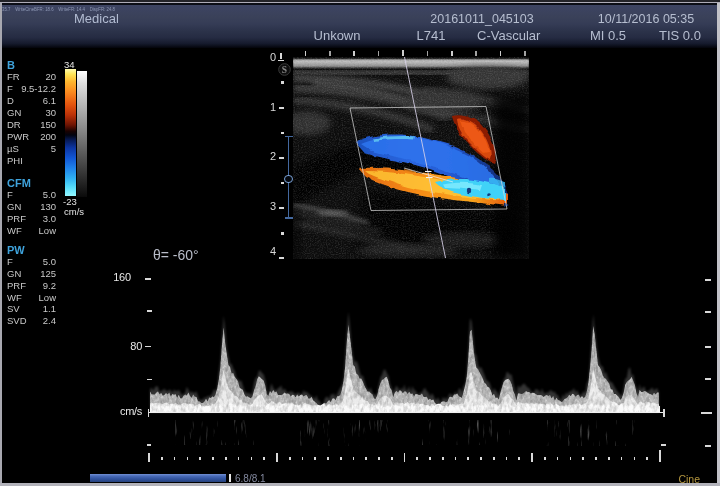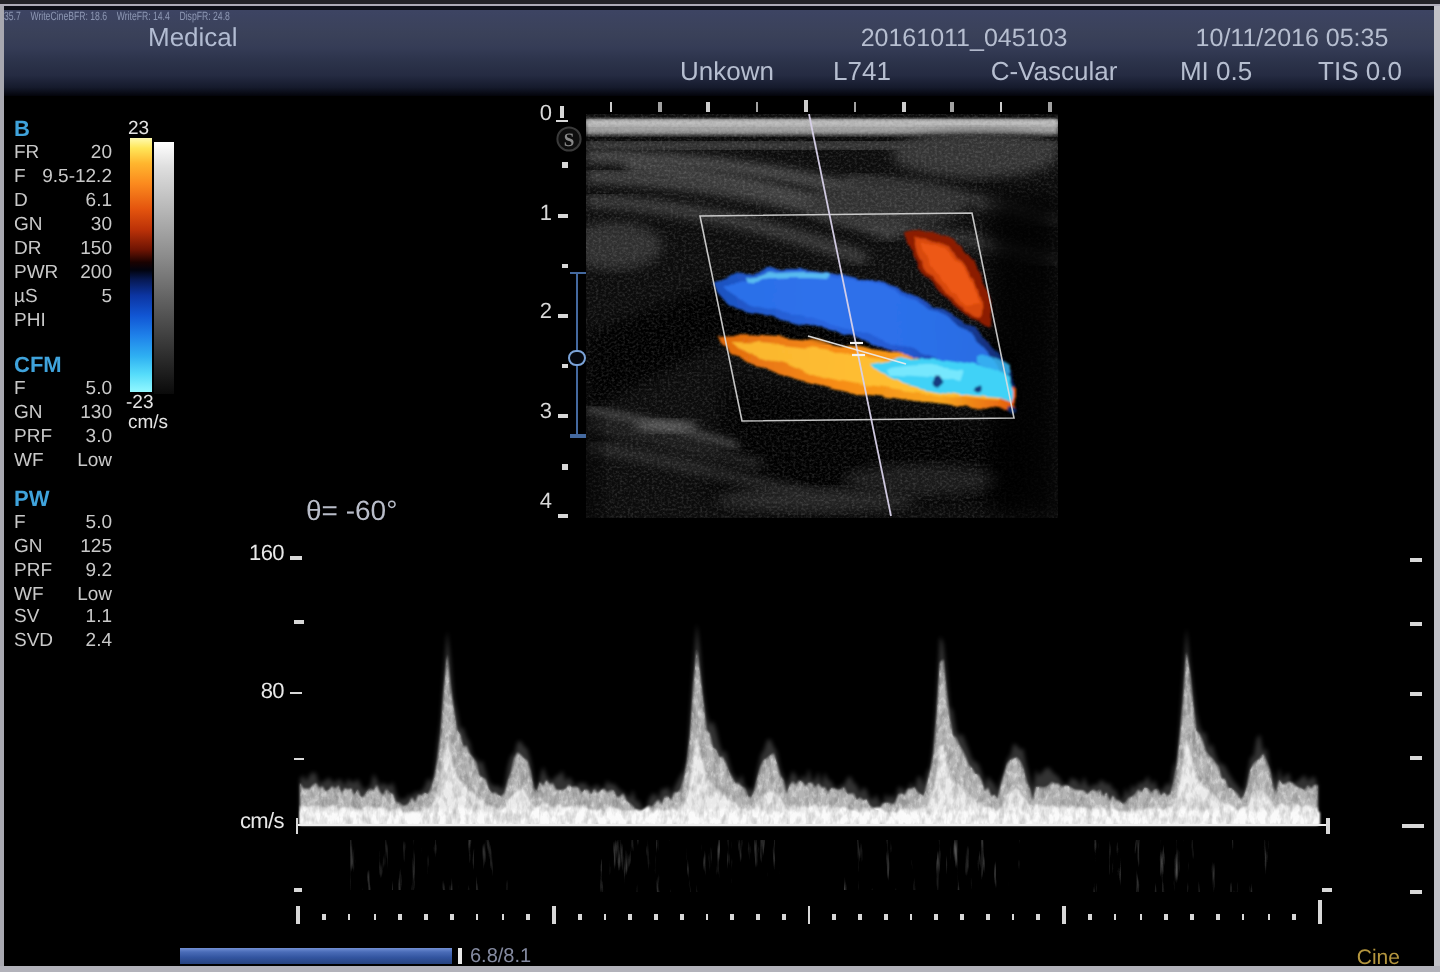--- a/index.html
+++ b/index.html
@@ -22,23 +22,23 @@
 <div class="abs" style="left:0;top:3px;width:1.5px;height:483px;background:#a8a8b0"></div>
 <div class="abs" style="left:717px;top:3px;width:3px;height:483px;background:#c2c2c8"></div>
 <div class="abs" style="left:0;top:483px;width:720px;height:3px;background:#b2b2ba"></div>
 
 <div class="abs" style="left:1.5px;top:5px;width:715.5px;height:43px;
   background:linear-gradient(#3d4463 0%, #3a4159 28%, #353c56 44%, #303750 52%, #2b3249 62%, #252b42 76%, #151a2c 90%, #03040a 100%)"></div>
 <div class="abs" style="left:2px;top:5.5px;color:#8e98b4;font-size:6px;line-height:7px;transform:scaleX(0.72);transform-origin:0 0;white-space:nowrap">35.7&nbsp;&nbsp;&nbsp;&nbsp;WriteCineBFR: 18.6&nbsp;&nbsp;&nbsp;&nbsp;WriteFR: 14.4&nbsp;&nbsp;&nbsp;&nbsp;DispFR: 24.8</div>
 <div class="abs" style="left:74px;top:10.8px;color:#b2bcd2;font-size:13px">Medical</div>
 <div class="abs h2t" style="left:382px;top:11.6px;width:200px;text-align:center">20161011_045103</div>
 <div class="abs h2t" style="left:546px;top:11.6px;width:200px;text-align:center">10/11/2016 05:35</div>
-<div class="abs h2t" style="left:287px;top:28.8px;width:100px;text-align:right;font-size:13px">Unkown</div>
+<div class="abs h2t" style="left:287px;top:28.8px;width:100px;text-align:center;font-size:13px">Unkown</div>
 <div class="abs h2t" style="left:381px;top:28.8px;width:100px;text-align:center;font-size:13px">L741</div>
-<div class="abs h2t" style="left:477px;top:28.8px;width:100px;text-align:center;font-size:13px">C-Vascular</div>
+<div class="abs h2t" style="left:477px;top:28.8px;width:100px;text-align:left;font-size:13px">C-Vascular</div>
 <div class="abs h2t" style="left:558px;top:28.8px;width:100px;text-align:center;font-size:13px">MI 0.5</div>
 <div class="abs h2t" style="left:630px;top:28.8px;width:100px;text-align:center;font-size:13px">TIS 0.0</div>
 
 <div class="abs hdr" style="left:7px;top:59px">B</div>
 <div class="abs lbl" style="left:7px;top:71px">FR</div>
 <div class="abs val" style="left:14px;top:71px;width:42px">20</div>
 <div class="abs lbl" style="left:7px;top:83px">F</div>
 <div class="abs val" style="left:14px;top:83px;width:42px">9.5-12.2</div>
 <div class="abs lbl" style="left:7px;top:95px">D</div>
 <div class="abs val" style="left:14px;top:95px;width:42px">6.1</div>
@@ -71,21 +71,21 @@
 <div class="abs val" style="left:14px;top:291.5px;width:42px">Low</div>
 <div class="abs lbl" style="left:7px;top:303px">SV</div>
 <div class="abs val" style="left:14px;top:303px;width:42px">1.1</div>
 <div class="abs lbl" style="left:7px;top:315px">SVD</div>
 <div class="abs val" style="left:14px;top:315px;width:42px">2.4</div>
 
 <div class="abs" style="left:65px;top:69px;width:11px;height:126.5px;
   background:linear-gradient(#fffbb0 0%, #ffe658 4%, #ffb62e 10%, #fb8a1e 18%, #e4540e 28%, #bc3208 36%, #6e1403 44%, #190201 49%, #01030e 52%, #071a56 56%, #0c35a2 62%, #1156d4 70%, #1f82ea 78%, #2fb0f2 86%, #55dcfa 93%, #93f8ff 100%)"></div>
 <div class="abs" style="left:76.5px;top:70.5px;width:10.5px;height:126.5px;
   background:linear-gradient(#ffffff 0%, #dedede 10%, #b4b4b4 28%, #8a8a8a 46%, #5e5e5e 64%, #343434 82%, #0a0a0a 100%)"></div>
-<div class="abs slab" style="left:64px;top:58.5px;font-size:9.5px">23</div>
+<div class="abs slab" style="left:64px;top:58.5px;font-size:9.5px">34</div>
 <div class="abs slab" style="left:63px;top:196px;font-size:9.5px">-23</div>
 <div class="abs slab" style="left:64px;top:205.5px;font-size:9.5px">cm/s</div>
 
 <div class="abs dg" style="left:262px;top:50.8px;width:14px;text-align:right">0</div>
 <div class="abs tk" style="left:280px;top:53px;width:1.5px;height:6px"></div>
 <div class="abs tk" style="left:277.5px;top:59.5px;width:6px;height:1.5px"></div>
 <div class="abs dg" style="left:262px;top:100.7px;width:14px;text-align:right">1</div>
 <div class="abs tk" style="left:278.5px;top:106.7px;width:5.5px;height:2px"></div>
 <div class="abs dg" style="left:262px;top:149.9px;width:14px;text-align:right">2</div>
 <div class="abs tk" style="left:278.5px;top:156.9px;width:5.5px;height:2px"></div>
@@ -261,21 +261,21 @@
     <polygon points="10.0,125.4 11.6,128.2 13.2,128.4 14.8,128.4 16.4,126.6 18.0,125.6 19.6,128.3 21.2,127.1 22.8,129.8 24.4,129.0 26.0,127.1 27.6,128.5 29.2,126.7 30.8,130.6 32.4,128.1 34.0,128.7 35.6,128.3 37.2,131.9 38.8,128.8 40.4,132.6 42.0,132.2 43.6,129.8 45.2,128.5 46.8,129.4 48.4,126.5 50.0,130.1 51.6,131.8 53.2,128.5 54.8,130.8 56.4,130.9 58.0,135.3 59.6,135.5 61.2,136.9 62.8,136.9 64.4,135.8 66.0,132.7 67.6,135.4 69.2,131.4 70.8,131.9 72.4,130.4 74.0,131.2 75.6,128.3 77.2,122.6 78.8,113.7 80.4,100.8 82.0,78.5 83.6,61.4 85.2,77.3 86.8,88.4 88.4,98.9 90.0,101.1 91.6,107.5 93.2,106.9 94.8,110.9 96.4,112.9 98.0,115.3 99.6,121.8 101.2,122.7 102.8,123.7 104.4,128.5 106.0,130.8 107.6,130.3 109.2,131.6 110.8,132.3 112.4,130.4 114.0,124.4 115.6,120.3 117.2,113.3 118.8,110.3 120.4,111.5 122.0,113.2 123.6,114.4 125.2,119.6 126.8,128.2 128.4,130.0 130.0,124.9 131.6,127.1 133.2,124.0 134.8,126.3 136.4,125.6 138.0,128.9 139.6,129.0 141.2,129.0 142.8,128.5 144.4,126.4 146.0,127.7 147.6,127.4 149.2,127.9 150.8,130.6 152.4,128.7 154.0,129.1 155.6,131.4 157.2,128.5 158.8,130.6 160.4,129.1 162.0,128.4 163.6,130.4 165.2,129.3 166.8,129.3 168.4,132.6 170.0,132.4 171.6,130.7 173.2,134.4 174.8,135.8 176.4,137.1 178.0,139.1 179.6,139.0 181.2,139.9 182.8,139.0 184.4,136.8 186.0,137.8 187.6,135.5 189.2,133.9 190.8,136.2 192.4,132.5 194.0,132.3 195.6,134.3 197.2,130.2 198.8,130.3 200.4,128.7 202.0,123.3 203.6,114.5 205.2,100.4 206.8,76.1 208.4,58.7 210.0,71.2 211.6,85.1 213.2,99.0 214.8,100.8 216.4,107.8 218.0,108.9 219.6,112.8 221.2,112.4 222.8,115.4 224.4,119.9 226.0,122.7 227.6,125.7 229.2,125.6 230.8,127.2 232.4,128.3 234.0,132.4 235.6,132.9 237.2,129.5 238.8,122.6 240.4,117.2 242.0,113.9 243.6,113.2 245.2,111.6 246.8,110.7 248.4,115.6 250.0,121.7 251.6,123.9 253.2,131.2 254.8,126.8 256.4,124.8 258.0,126.6 259.6,124.3 261.2,125.0 262.8,127.2 264.4,125.4 266.0,125.5 267.6,128.0 269.2,125.7 270.8,127.9 272.4,127.6 274.0,130.5 275.6,128.0 277.2,128.3 278.8,129.0 280.4,128.9 282.0,127.6 283.6,131.0 285.2,130.9 286.8,130.7 288.4,134.1 290.0,132.7 291.6,134.2 293.2,133.6 294.8,136.8 296.4,137.9 298.0,138.9 299.6,139.2 301.2,135.9 302.8,135.4 304.4,135.5 306.0,136.2 307.6,135.5 309.2,131.2 310.8,130.7 312.4,131.6 314.0,128.4 315.6,128.5 317.2,127.6 318.8,130.3 320.4,131.1 322.0,132.0 323.6,125.4 325.2,119.3 326.8,110.6 328.4,91.1 330.0,65.4 331.6,63.7 333.2,79.8 334.8,93.2 336.4,101.7 338.0,103.0 339.6,106.5 341.2,109.2 342.8,112.5 344.4,116.7 346.0,118.0 347.6,121.0 349.2,121.4 350.8,124.4 352.4,129.6 354.0,127.8 355.6,132.1 357.2,131.4 358.8,133.6 360.4,126.7 362.0,121.2 363.6,115.9 365.2,114.0 366.8,113.2 368.4,112.7 370.0,114.6 371.6,118.3 373.2,124.8 374.8,128.4 376.4,134.5 378.0,127.5 379.6,127.5 381.2,127.9 382.8,127.8 384.4,126.7 386.0,125.1 387.6,125.9 389.2,125.9 390.8,127.5 392.4,126.8 394.0,126.9 395.6,127.9 397.2,128.9 398.8,129.0 400.4,129.1 402.0,129.4 403.6,131.1 405.2,129.7 406.8,128.9 408.4,130.1 410.0,128.9 411.6,132.5 413.2,130.1 414.8,134.7 416.4,131.8 418.0,134.1 419.6,134.4 421.2,135.9 422.8,135.6 424.4,133.0 426.0,132.4 427.6,131.3 429.2,128.7 430.8,130.2 432.4,127.8 434.0,128.4 435.6,130.7 437.2,128.9 438.8,128.8 440.4,132.1 442.0,130.1 443.6,132.0 445.2,130.9 446.8,125.7 448.4,117.1 450.0,101.9 451.6,84.6 453.2,60.1 454.8,69.7 456.4,85.0 458.0,99.3 459.6,100.9 461.2,104.2 462.8,109.5 464.4,111.9 466.0,113.1 467.6,115.5 469.2,117.4 470.8,123.2 472.4,123.5 474.0,128.0 475.6,128.1 477.2,129.5 478.8,131.1 480.4,133.8 482.0,131.9 483.6,127.1 485.2,118.9 486.8,116.0 488.4,114.4 490.0,113.2 491.6,111.0 493.2,114.8 494.8,118.7 496.4,127.1 498.0,130.7 499.6,124.0 501.2,126.1 502.8,125.9 504.4,124.9 506.0,125.4 507.6,126.8 509.2,127.7 510.8,128.2 512.4,129.2 514.0,126.8 515.6,128.4 517.2,126.5 518.8,126.6 518.8,146.5 10.0,146.5" fill="#000000" filter="url(#spd)" opacity="0.3"></polygon>
   </g>
 
   <rect x="35" y="154" width="88" height="25" fill="#ffffff" filter="url(#blw)" opacity="0.5"></rect>
   <rect x="160" y="154" width="90" height="26" fill="#ffffff" filter="url(#blw)" opacity="0.52"></rect>
   <rect x="282" y="154" width="88" height="25" fill="#ffffff" filter="url(#blw)" opacity="0.5"></rect>
   <rect x="405" y="154" width="90" height="26" fill="#ffffff" filter="url(#blw)" opacity="0.52"></rect>
 </g>
 </svg>
 
-<div class="abs spl" style="left:102px;top:272px;width:40px;text-align:right">160</div>
+<div class="abs spl" style="left:102px;top:272px;width:40px;text-align:center">160</div>
 <div class="abs spl" style="left:102px;top:341px;width:40px;text-align:right">80</div>
 <div class="abs spl" style="left:102px;top:405.5px;width:40px;text-align:right">cm/s</div>
 <div class="abs tk" style="left:145px;top:278.2px;width:6.3px;height:1.9px"></div>
 <div class="abs tk" style="left:146.5px;top:310.2px;width:5px;height:1.9px"></div>
 <div class="abs tk" style="left:145px;top:345.5px;width:6.3px;height:1.9px"></div>
 <div class="abs tk" style="left:146.5px;top:378.6px;width:5px;height:1.9px"></div>
 <div class="abs tk" style="left:146.5px;top:444px;width:4.5px;height:1.8px"></div>
 <div class="abs tk" style="left:704.5px;top:278.7px;width:6.5px;height:2px"></div>
 <div class="abs tk" style="left:704.5px;top:310.9px;width:6.5px;height:2px"></div>
 <div class="abs tk" style="left:704.5px;top:345.6px;width:6.5px;height:2px"></div>

